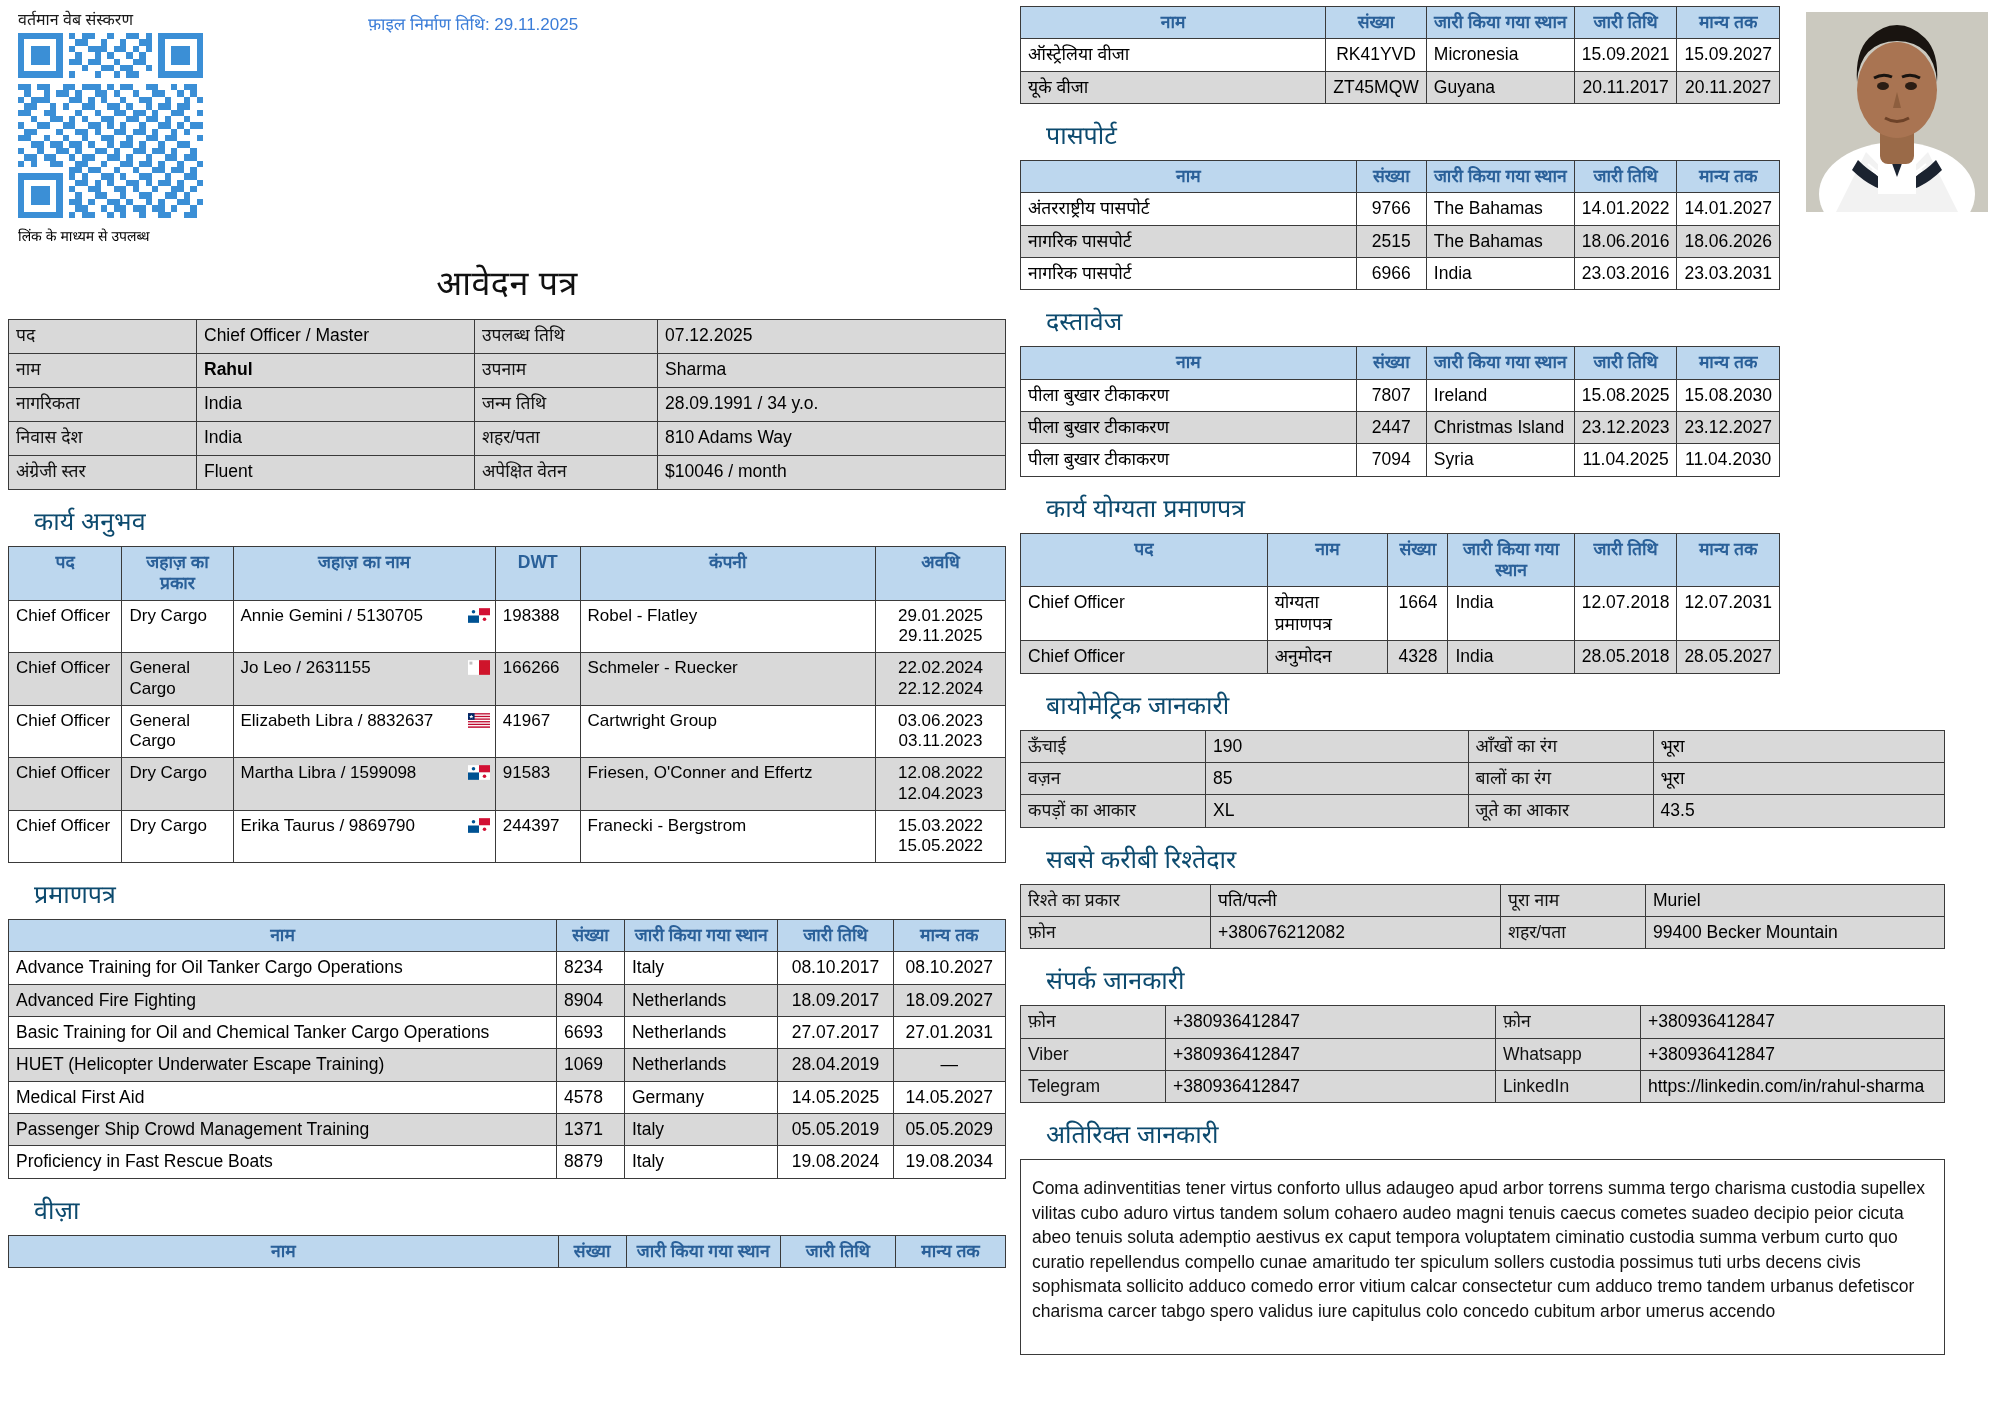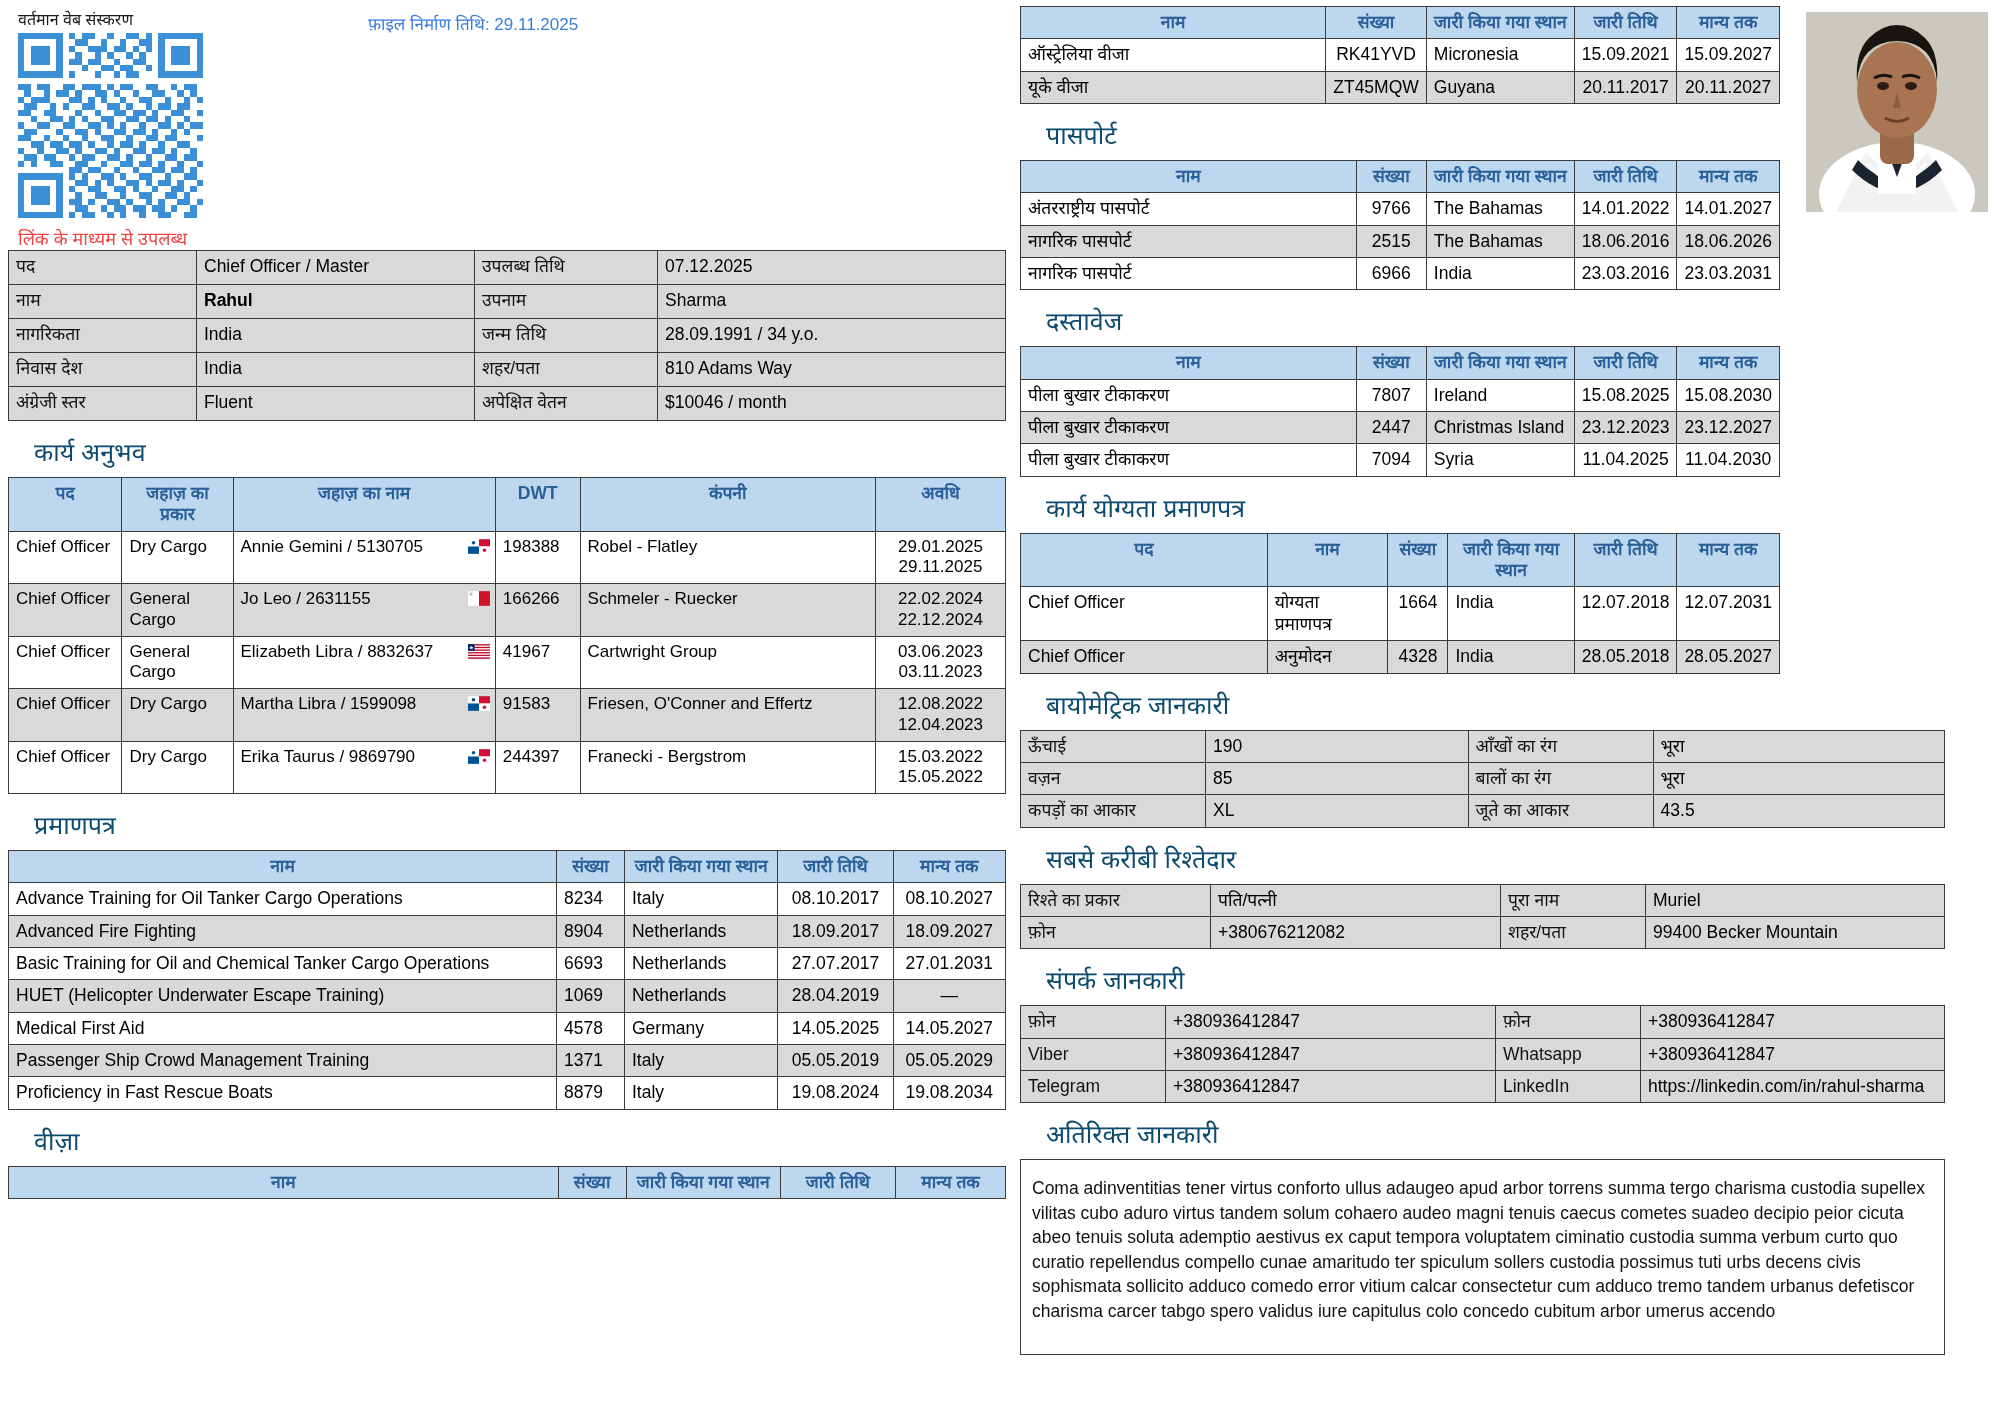--- a/index.html
+++ b/index.html
@@ -23,21 +23,21 @@
   .qr-wrap { width: 210px; }
   .qr-caption-top {
     font-size: 16px; color: #1b1b1b; margin: 2px 0 3px 10px;
     font-family: "Liberation Sans", sans-serif;
   }
   .qr {
     width: 185px; height: 185px; margin-left: 10px;
     background-color: #ffffff;
     image-rendering: pixelated;
   }
-  .qr-caption-bot { font-size: 18px; color: #ef4444; margin: 4px 0 0 10px; }
+  .qr-caption-bot { font-size: 14px; color: #000000; margin: 4px 0 0 10px; }
   .file-date {
     color: #3b7dd8; font-size: 17px;
     margin: 6px 0 0 150px; white-space: nowrap;
   }
 
   .doc-title {
     text-align: center; font-size: 34px; color: #111;
     margin: 14px 0 14px 0; letter-spacing: 0.5px;
   }
 
@@ -376,20 +376,21 @@
               <rect x="19" y="28" width="1" height="1"></rect>
               <rect x="22" y="28" width="2" height="1"></rect>
               <rect x="26" y="28" width="2" height="1"></rect>
           </g>
         </svg>
         <div class="qr-caption-bot">लिंक के माध्यम से उपलब्ध</div>
       </div>
       <div class="file-date">फ़ाइल निर्माण तिथि: 29.11.2025</div>
     </div>
 
+    <div class="doc-title">आवेदन पत्र</div>
 
     <div class="tbl-wrap">
       <table class="grid pi">
         <colgroup>
             <col class="a">
             <col class="b">
             <col class="c">
             <col class="d">
           </colgroup>
         <tbody id="pi-body">

